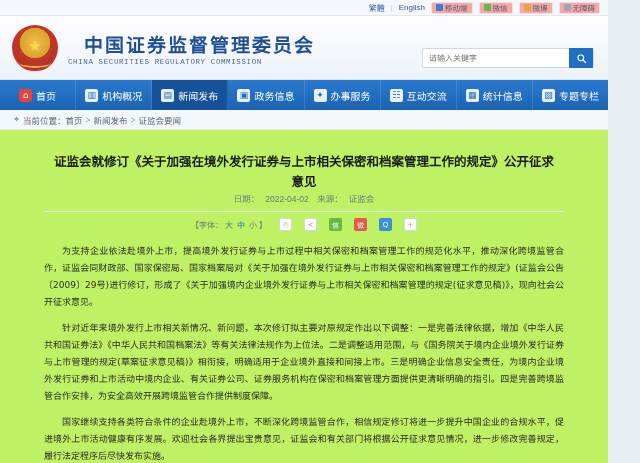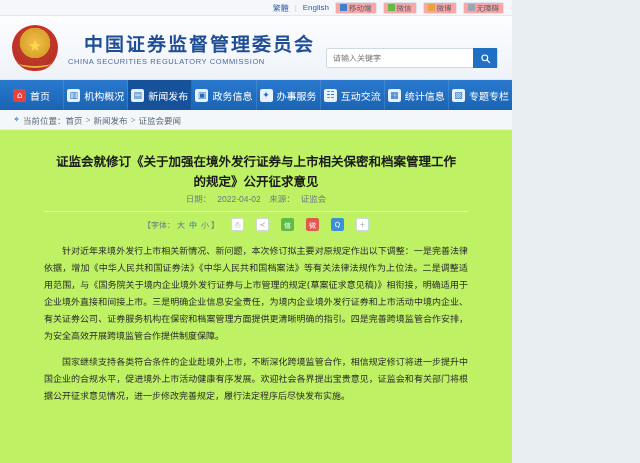--- a/index.html
+++ b/index.html
@@ -2,21 +2,21 @@
 <html lang="zh-CN"><head>
 <meta charset="utf-8">
 <style>
   * { box-sizing: border-box; margin: 0; padding: 0; }
   html, body {
     width: 640px; height: 463px;
     font-family: "Liberation Sans", "DejaVu Sans", sans-serif;
     background: #e9eef3;
     overflow: hidden;
   }
-  .page { width: 512px; height: 463px; position: relative; background: #fff; }
+  .page { width: 608px; height: 463px; position: relative; background: #fff; }
 
   
   .topbar {
     height: 16px; background: #f5f7fa; border-bottom: 1px solid #e3e8ee;
     display: flex; align-items: center; justify-content: flex-end;
     padding: 0 8px; gap: 6px; font-size: 8px; color: #4a5a6a;
   }
   .topbar .lang { color: #2b5fa8; cursor: pointer; }
   .topbar .sep { color: #c3ccd6; }
   .topbar .chip {
@@ -53,21 +53,21 @@
     width: 32px; height: 10px;
     border-bottom: 2px solid #e3b53d; border-radius: 0 0 50% 50%;
   }
   .title-block { margin-left: 10px; }
   .cn-title {
     font-size: 19px; font-weight: bold; color: #1f4e96; letter-spacing: 2px;
     font-family: "DejaVu Sans", "Liberation Sans", sans-serif;
     margin-left: 16px;
   }
   .en-title {
-    margin-top: 1px; font-size: 7.5px; color: #4c6a99; letter-spacing: .6px;
+    margin-top: 1px; font-size: 7.5px; color: #4c6a99; letter-spacing: .6px; font-family: Liberation Mono, monospace;
   }
   .search-wrap {
     position: absolute; right: 14px; top: 32px;
     display: flex; align-items: center;
     width: 172px; height: 20px;
     background: #fff; border: 1px solid #cfdae6; border-radius: 2px;
   }
   .search-wrap input {
     flex: 1; border: 0; outline: none; height: 18px;
     font-size: 8px; color: #333; padding: 0 6px; background: transparent;
@@ -259,18 +259,19 @@
       </span>
       <span class="sq print">⎙</span>
       <span class="sq share">≺</span>
       <span class="sq wechat">信</span>
       <span class="sq weibo">微</span>
       <span class="sq qq">Q</span>
       <span class="sq plus">+</span>
     </div>
 
     <div class="body-text">
+      <p>为支持企业依法赴境外上市，提高境外发行证券与上市过程中相关保密和档案管理工作的规范化水平，推动深化跨境监管合作，证监会同财政部、国家保密局、国家档案局对《关于加强在境外发行证券与上市相关保密和档案管理工作的规定》(证监会公告〔2009〕29号)进行修订，形成了《关于加强境内企业境外发行证券与上市相关保密和档案管理的规定(征求意见稿)》，现向社会公开征求意见。</p>
       <p>针对近年来境外发行上市相关新情况、新问题，本次修订拟主要对原规定作出以下调整：一是完善法律依据，增加《中华人民共和国证券法》《中华人民共和国档案法》等有关法律法规作为上位法。二是调整适用范围，与《国务院关于境内企业境外发行证券与上市管理的规定(草案征求意见稿)》相衔接，明确适用于企业境外直接和间接上市。三是明确企业信息安全责任，为境内企业境外发行证券和上市活动中境内企业、有关证券公司、证券服务机构在保密和档案管理方面提供更清晰明确的指引。四是完善跨境监管合作安排，为安全高效开展跨境监管合作提供制度保障。</p>
       <p>国家继续支持各类符合条件的企业赴境外上市，不断深化跨境监管合作，相信规定修订将进一步提升中国企业的合规水平，促进境外上市活动健康有序发展。欢迎社会各界提出宝贵意见，证监会和有关部门将根据公开征求意见情况，进一步修改完善规定，履行法定程序后尽快发布实施。</p>
     </div>
   </div>
 
 </div>
 
 </body></html>

